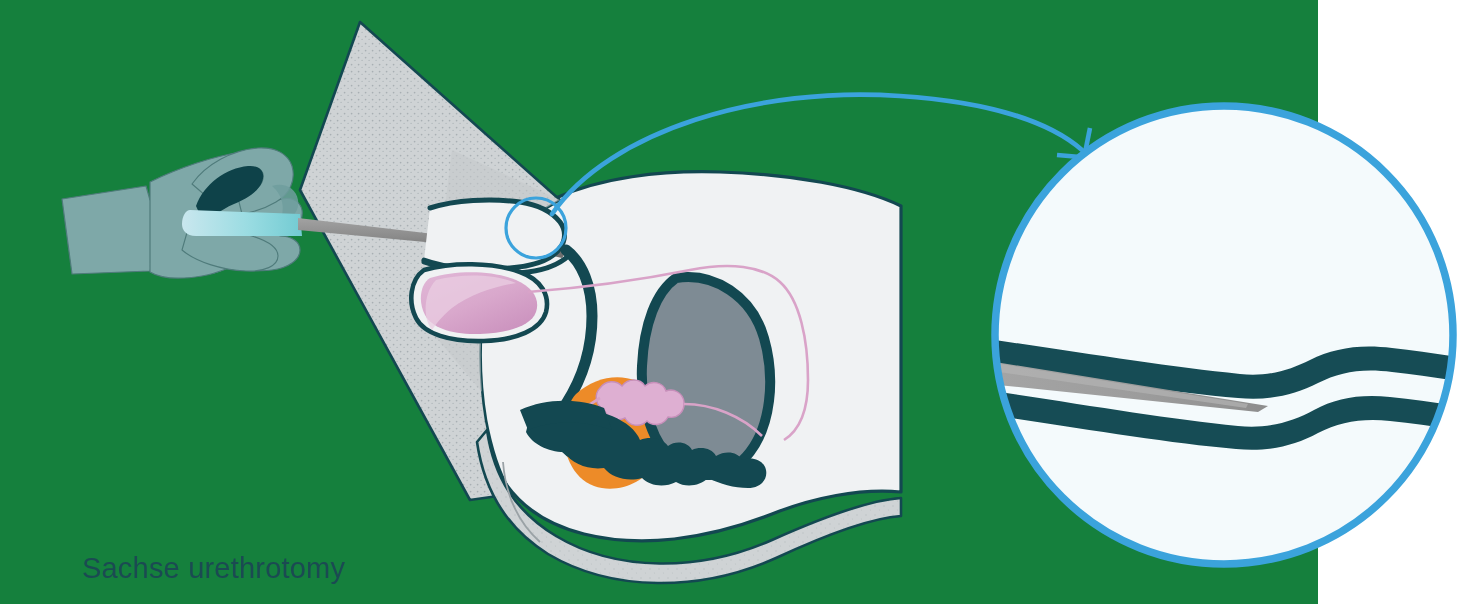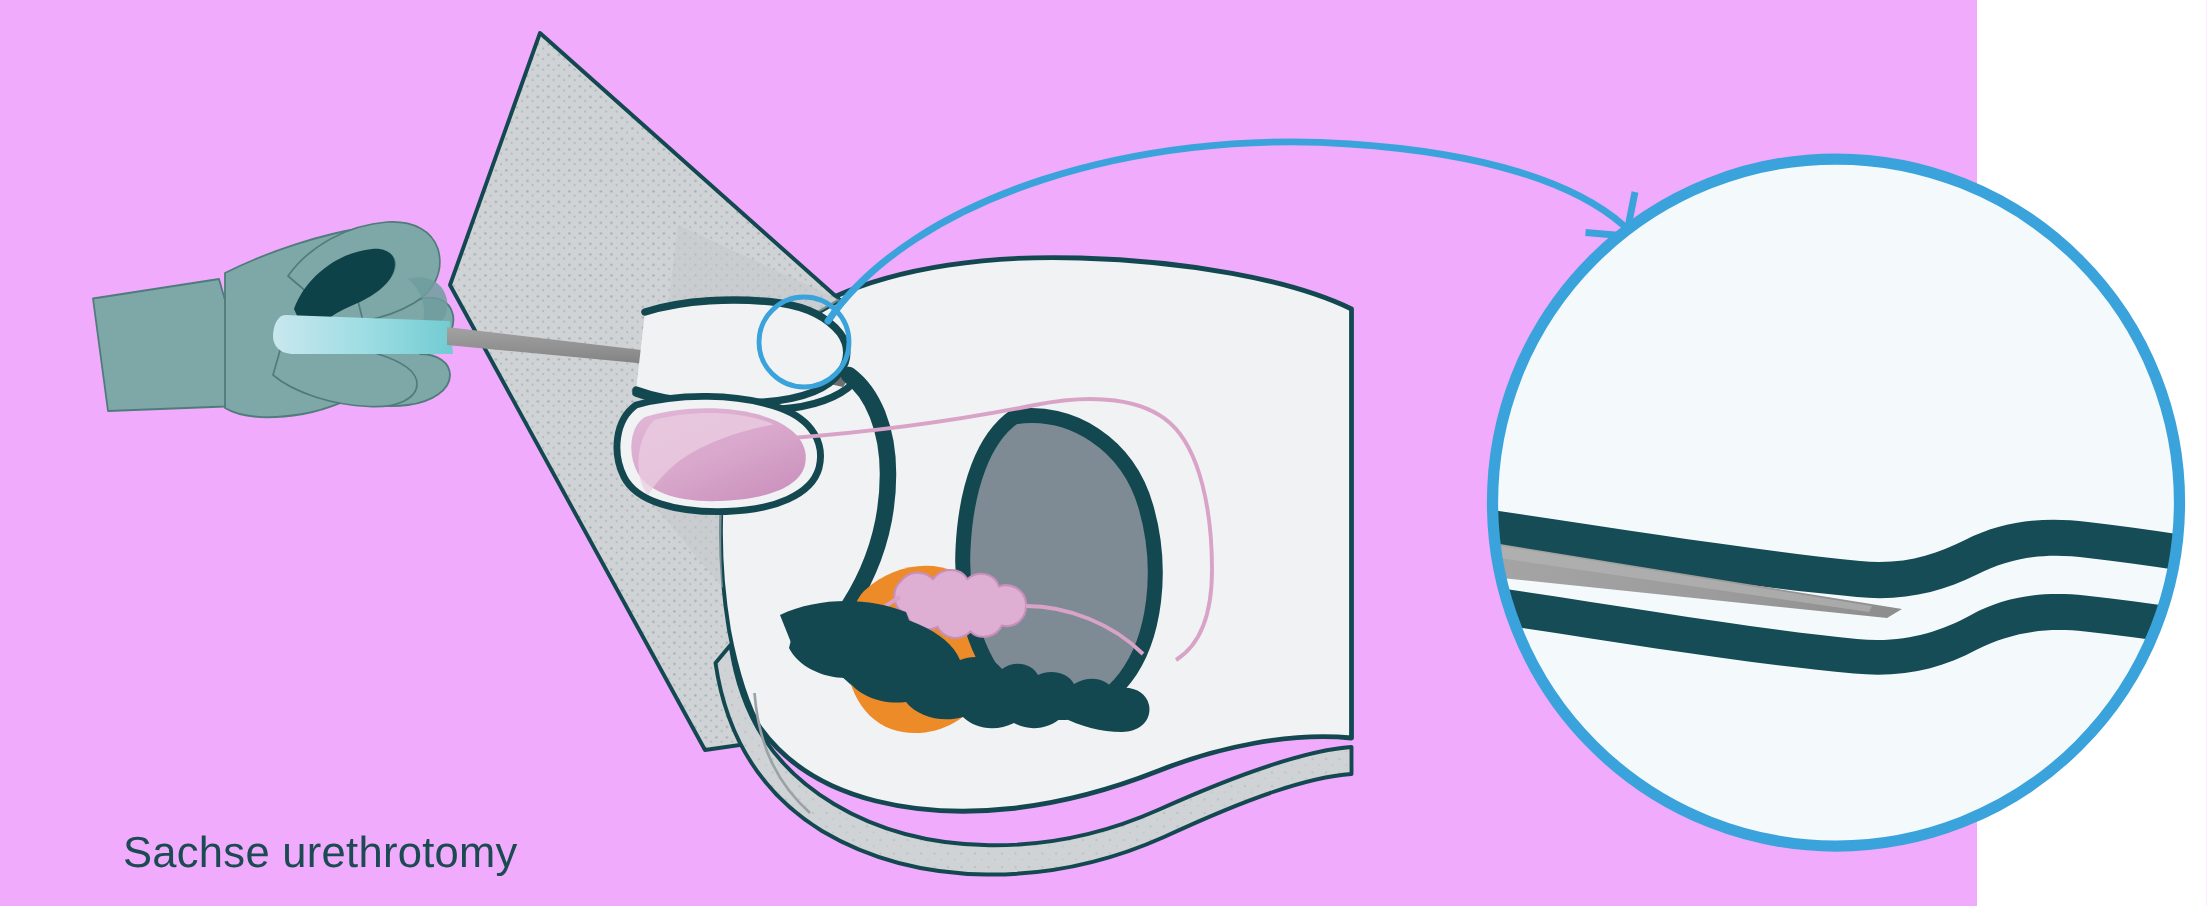--- a/index.html
+++ b/index.html
@@ -11,21 +11,21 @@
   body {
     width: 1471px;
     height: 604px;
     overflow: hidden;
     font-family: "Liberation Sans", sans-serif;
   }
   #figure-root {
     position: relative;
     width: 1318px;
     height: 604px;
-    background: #f0abfc;
+    background: #15803d;
   }
   #illustration {
     position: absolute;
     left: 0;
     top: 0;
     width: 1471px;
     height: 604px;
     display: block;
   }
   .caption-text {

